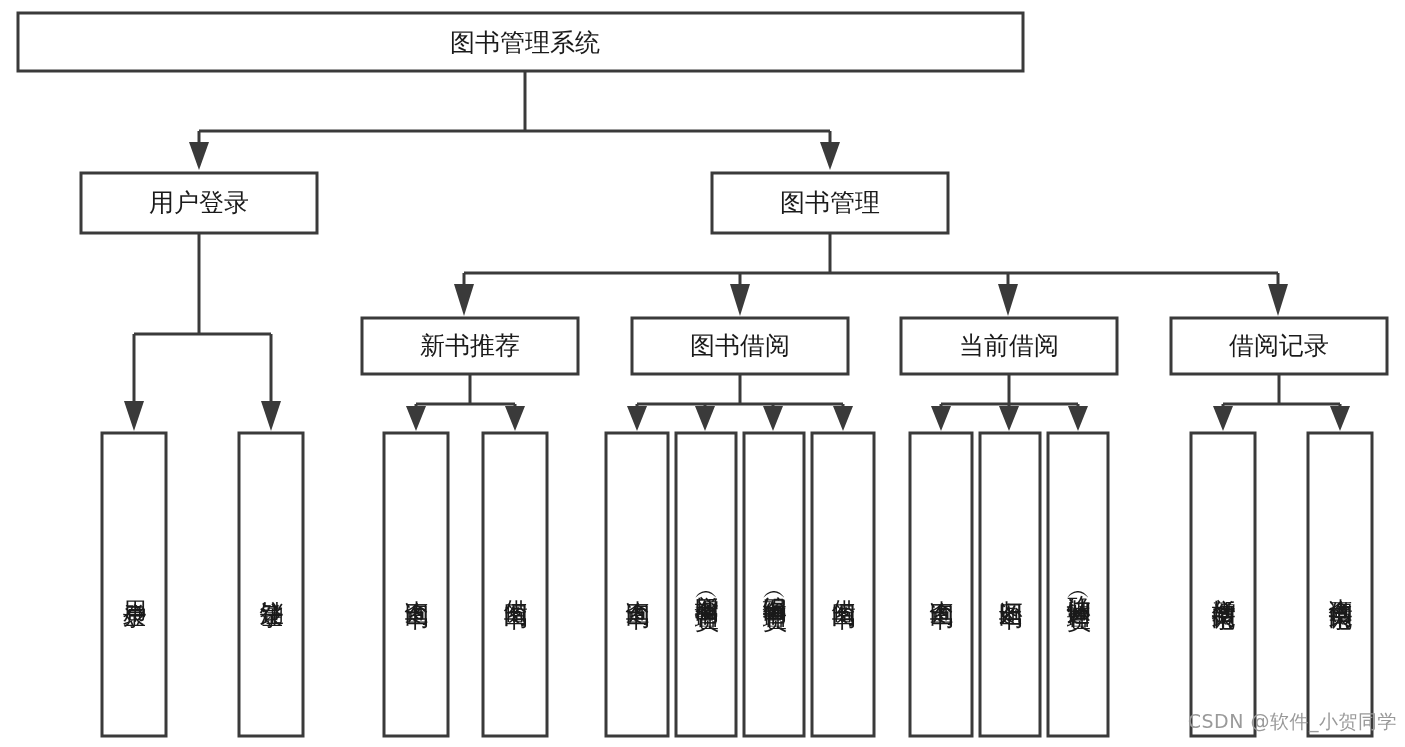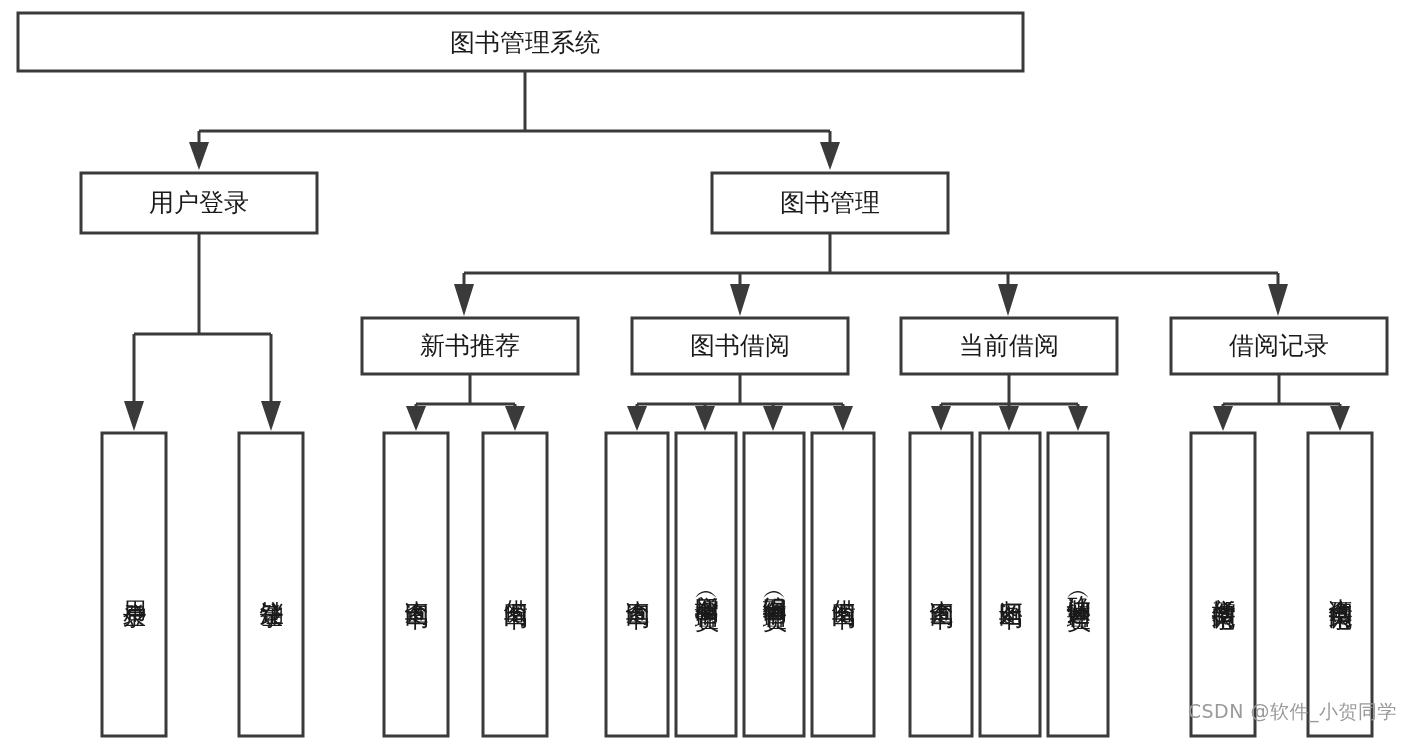--- a/index.html
+++ b/index.html
@@ -62,21 +62,21 @@
     letter-spacing: 2px;
     white-space: nowrap;
     display: flex;
     align-items: center;
     justify-content: center;
     pointer-events: none;
   }
   .watermark {
     position: absolute;
     right: 8px;
-    bottom: 22px;
+    bottom: 12px;
     font-family: "DejaVu Sans", "Liberation Sans", sans-serif;
     font-size: 19px;
     color: #9a9a9a;
     letter-spacing: 0.5px;
     white-space: nowrap;
     user-select: none;
   }
 </style>
 </head>
 <body>

